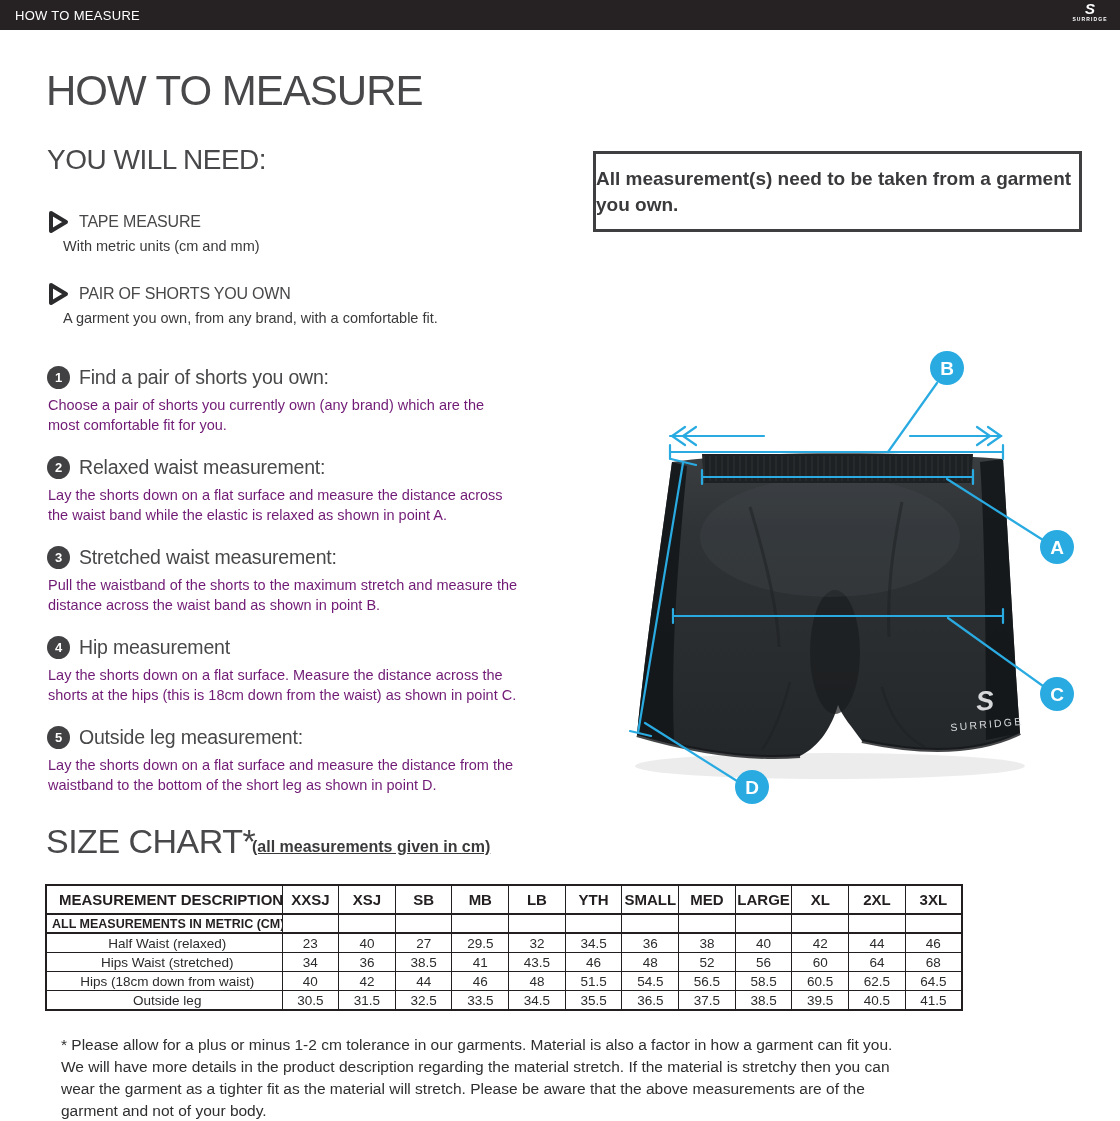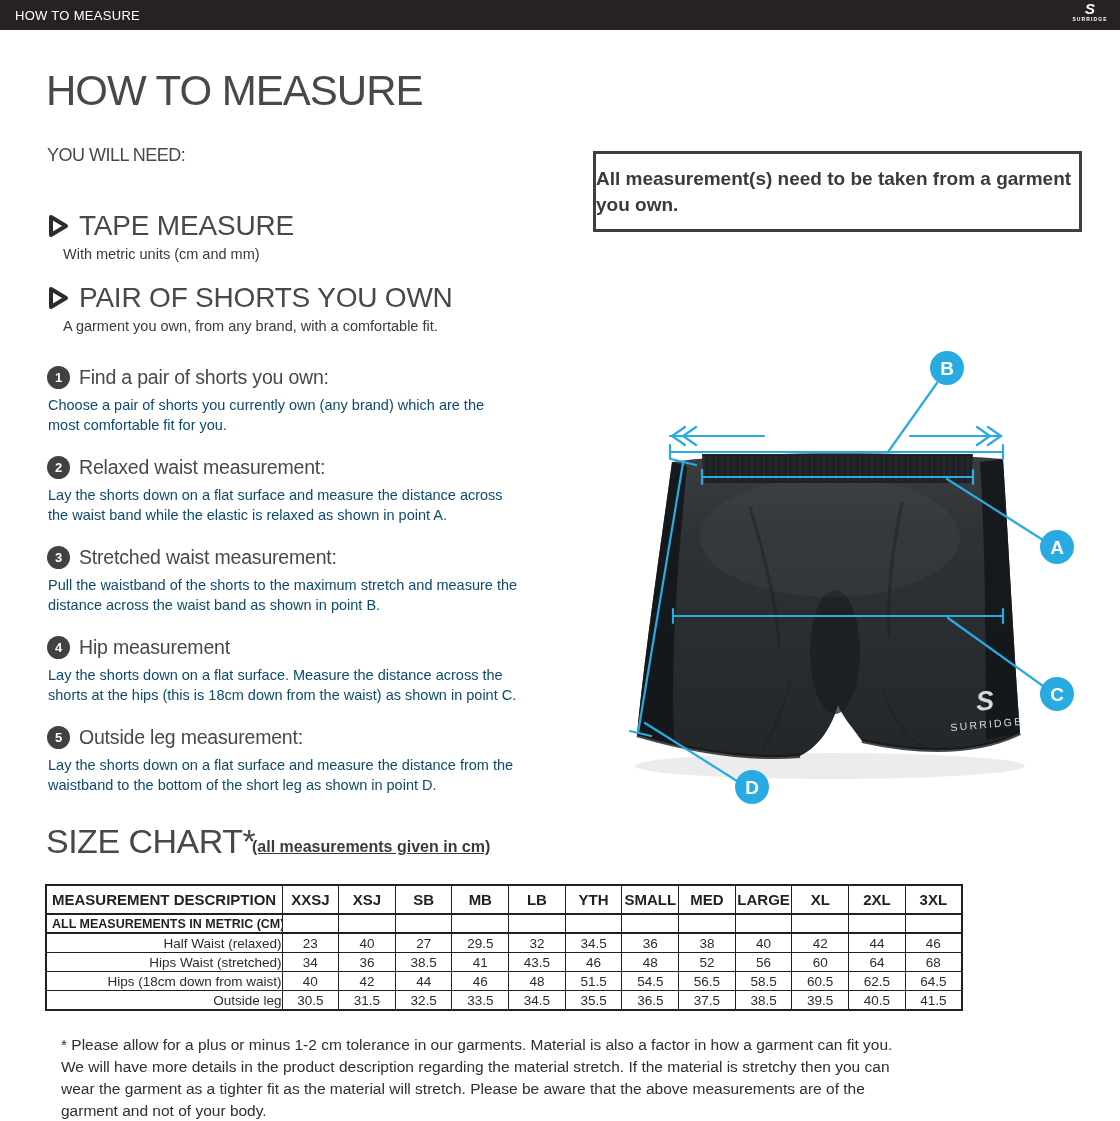--- a/index.html
+++ b/index.html
@@ -10,53 +10,53 @@
   
   .topbar{position:absolute;left:0;top:0;width:1120px;height:30px;background:#262223;
     display:flex;align-items:center;}
   .topbar-title{color:#ffffff;font-size:13px;letter-spacing:.3px;padding-left:15px;font-weight:500;}
   .topbar-brand{position:absolute;right:6px;top:1px;width:48px;text-align:center;color:#ffffff;line-height:1;}
   .topbar-brand .brand-s{font-size:15px;font-weight:700;font-style:italic;line-height:15px;}
   .topbar-brand .brand-word{font-size:5px;letter-spacing:1.1px;font-weight:700;margin-top:1px;}
   
   .page-title{position:absolute;left:46px;top:70px;font-size:42px;line-height:1;font-weight:400;
     color:#48484a;letter-spacing:-1px;margin:0;}
-  .ywn-heading{position:absolute;left:47px;top:146px;font-size:18px;line-height:1;font-weight:400;
+  .ywn-heading{position:absolute;left:47px;top:146px;font-size:28px;line-height:1;font-weight:400;
     color:#48484a;letter-spacing:-0.5px;margin:0;}
   
   .need-item{position:absolute;left:47px;width:480px;}
   .need-item .head{display:flex;align-items:center;gap:10px;}
-  .need-label{font-size:28px;color:#48484a;letter-spacing:-0.2px;}
+  .need-label{font-size:16px;color:#48484a;letter-spacing:-0.2px;}
   .need-note{margin:4px 0 0 16px;font-size:14.5px;color:#3a3a3c;}
   
   .callout{position:absolute;left:593px;top:151px;width:489px;height:81px;box-sizing:border-box;
     border:3px solid #3f3f41;padding:12px 0;font-size:19px;font-weight:700;color:#3a3a3c;line-height:1.35;}
   
   .step{position:absolute;left:47px;width:472px;}
   .step-head{display:flex;align-items:center;gap:9px;}
   .step-num{width:23px;height:23px;border-radius:50%;background:#414042;color:#fff;
     font-weight:700;font-size:13px;display:flex;align-items:center;justify-content:center;flex:0 0 23px;}
   .step-title{font-size:19.5px;color:#48484a;letter-spacing:-0.2px;}
-  .step-body{margin:6px 0 0 1px;font-size:14.5px;line-height:1.38;color:#0c4a6e;}
+  .step-body{margin:6px 0 0 1px;font-size:14.5px;line-height:1.38;color:#701a75;}
   
   .diagram{position:absolute;left:630px;top:342px;width:480px;height:480px;overflow:visible;}
   
   .sc-heading{position:absolute;left:46px;top:824px;margin:0;font-size:34px;line-height:1;
     font-weight:400;color:#48484a;letter-spacing:-0.5px;}
   .sc-sub{position:absolute;left:252px;top:838px;font-size:16px;font-weight:700;color:#3a3a3c;text-decoration:underline;}
   table.size-table{position:absolute;left:45px;top:884px;width:918px;border-collapse:collapse;
     table-layout:fixed;border:2px solid #231f20;}
   .size-table th,.size-table td{border:1px solid #231f20;padding:0;white-space:nowrap;overflow:hidden;}
   .size-table th{font-size:15px;height:27px;color:#231f20;}
-  .size-table th.desc{ text-align:left;padding-left:5px;}
+  .size-table th.desc{ text-align:left;padding-left:12px;}
   .size-table tr.head th{border-bottom:2px solid #231f20;}
   .size-table tr.metric td{font-weight:700;font-size:12.5px;height:17px;text-align:left;padding-left:5px;
     border-bottom:2px solid #231f20;color:#231f20;}
   .size-table td{font-size:13.5px;height:18px;text-align:center;color:#2b2b2d;}
-  .size-table td.rowlabel{text-align:right;padding-left:6px;}
+  .size-table td.rowlabel{text-align:center;padding-left:6px;}
   
   .footnote{position:absolute;left:45px;top:1018px;width:845px;margin:16px;font-size:15.5px;
     line-height:1.42;color:#2f2f31;}
 </style>
 </head>
 <body>
 
 <div class="topbar">
   <span class="topbar-title">HOW TO MEASURE</span>
   <div class="topbar-brand">

